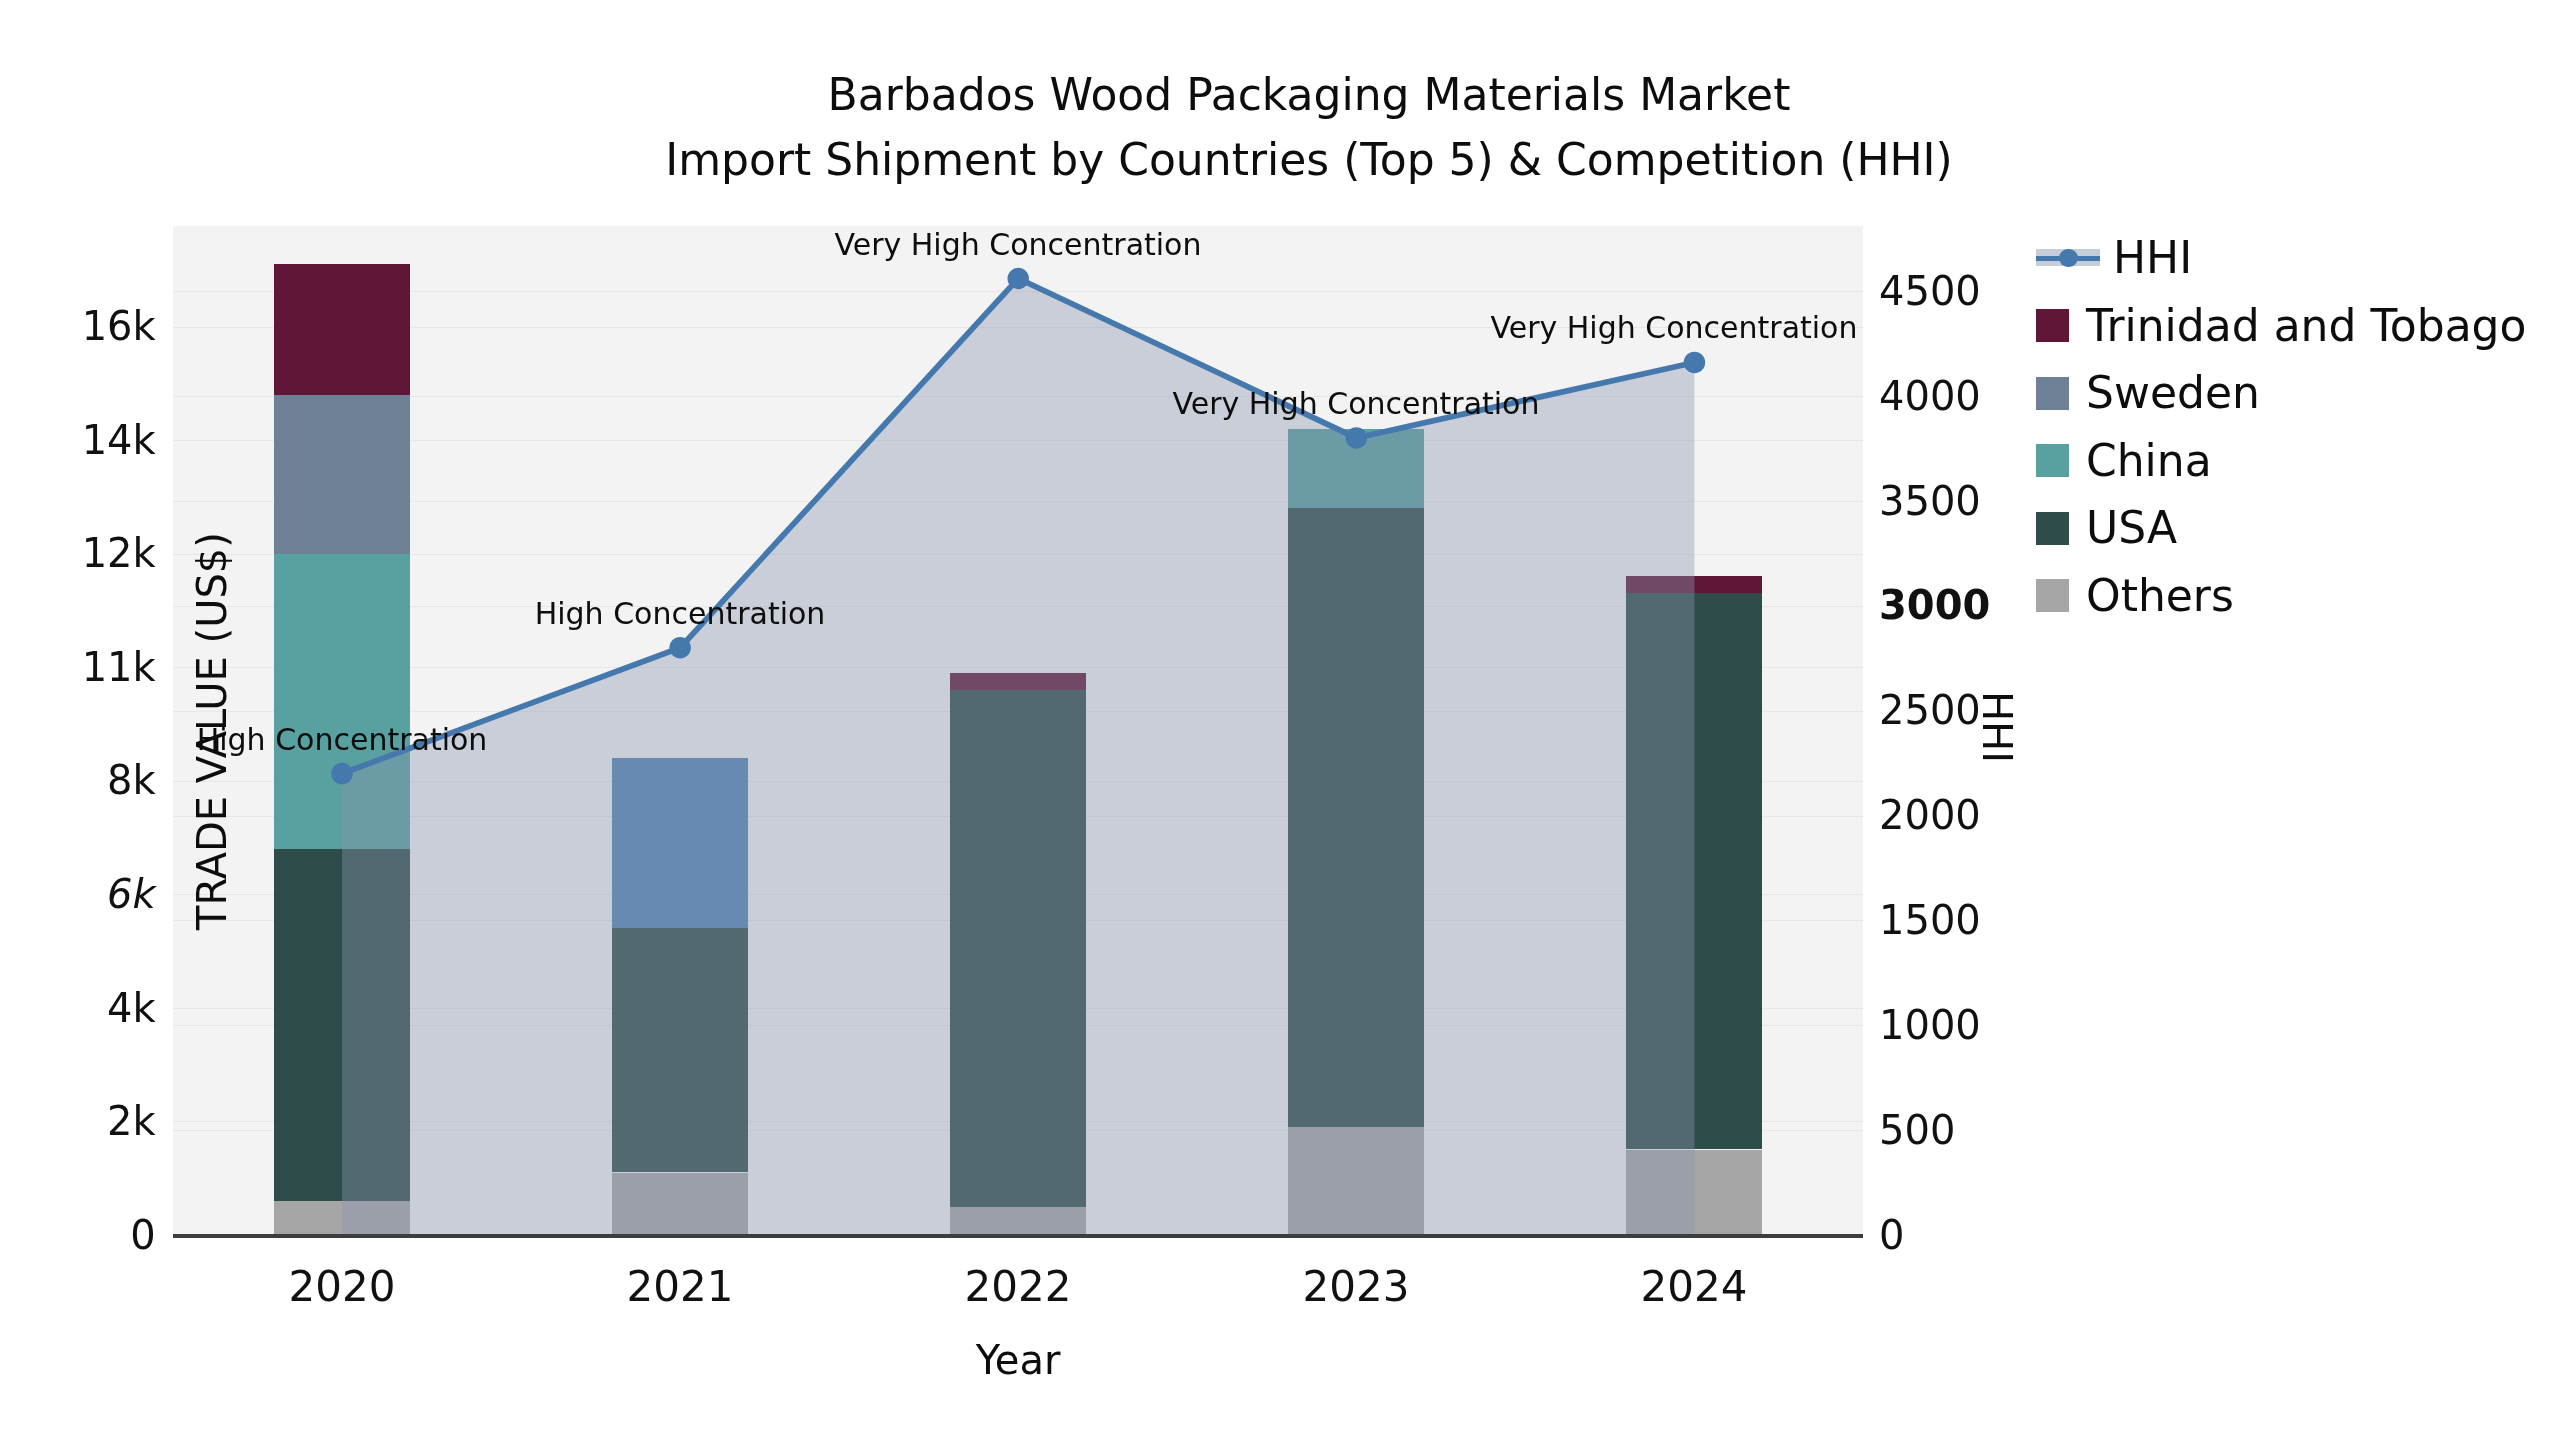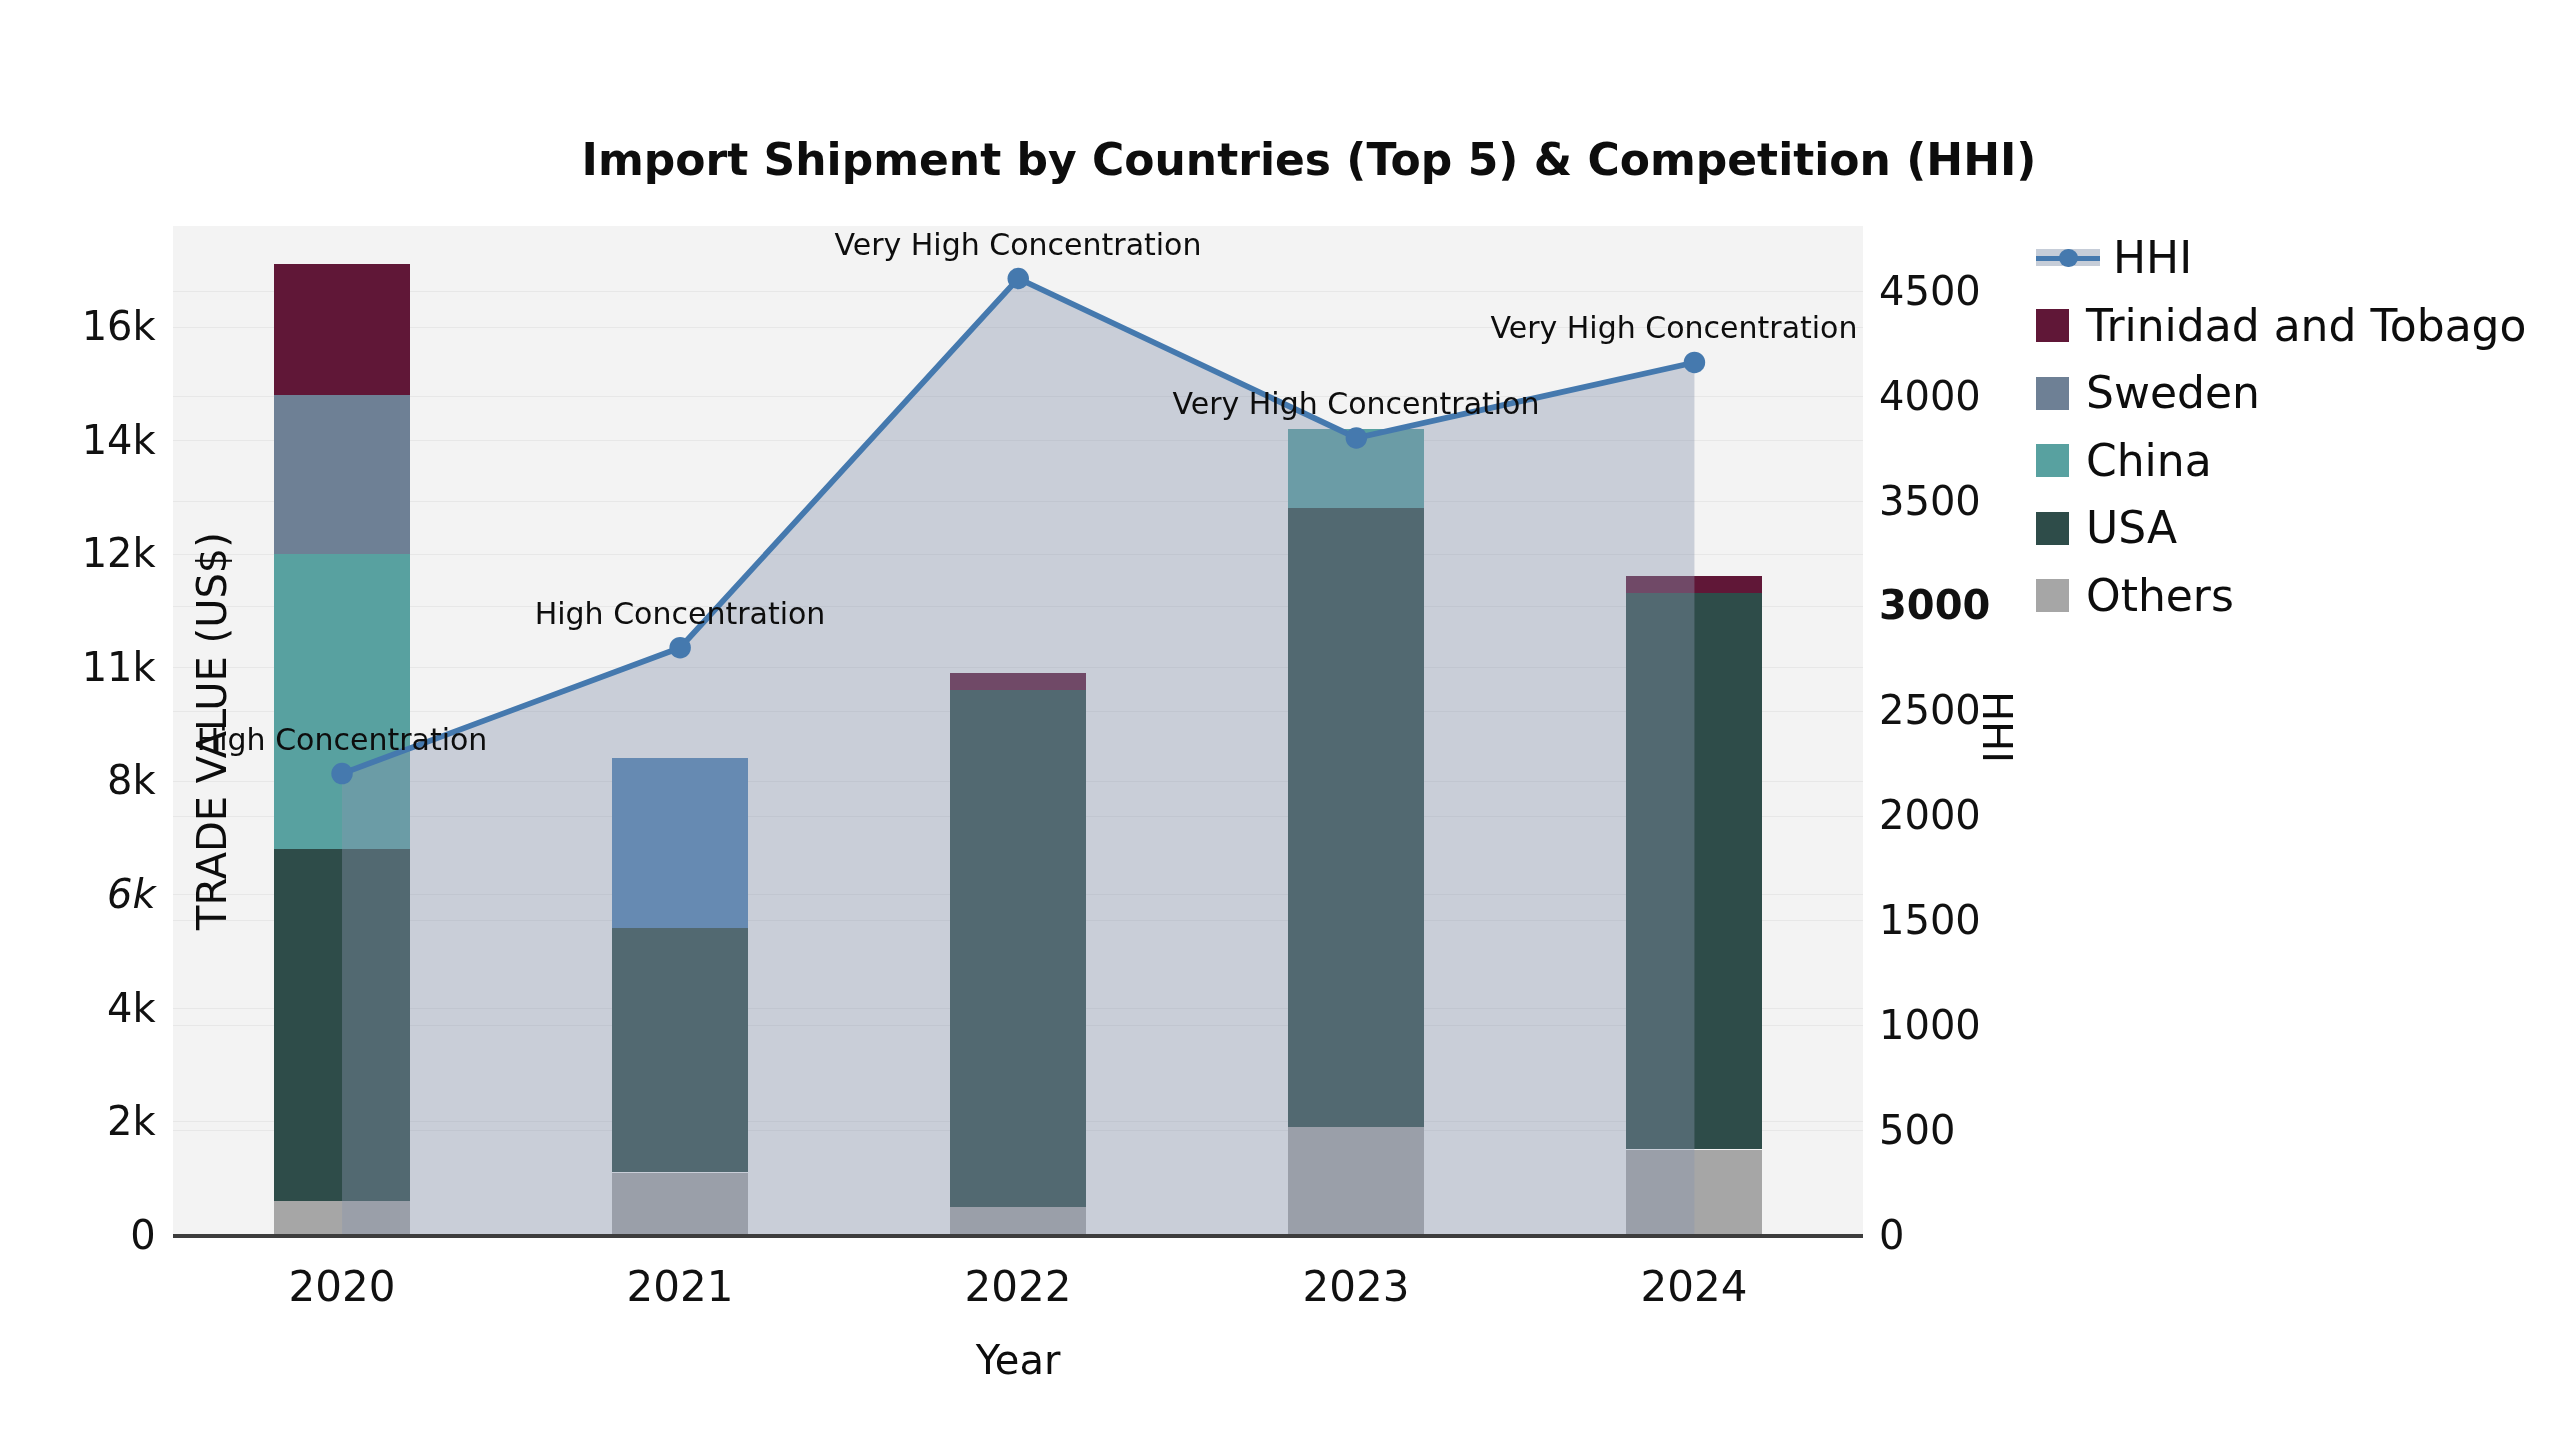--- a/index.html
+++ b/index.html
@@ -111,21 +111,22 @@
       <div class="tick right" style="left: 1879px; top: 372px;">4000</div>
       <div class="tick right" style="left: 1879px; top: 267px;">4500</div>
     </div>
   <div id="xticks">
       <div class="year-label" style="left: 199px; top: 1262px;">2020</div>
       <div class="year-label" style="left: 537px; top: 1262px;">2021</div>
       <div class="year-label" style="left: 875px; top: 1262px;">2022</div>
       <div class="year-label" style="left: 1213px; top: 1262px;">2023</div>
       <div class="year-label" style="left: 1551px; top: 1262px;">2024</div>
     </div>
-  <div id="title-line2" style="left: 1309px; top: 133px; font-weight: bold;">Import Shipment by Countries (Top 5) &amp; Competition (HHI)</div>
+  <div id="title-line1" style="left: 1309px; top: 68px;">Barbados Wood Packaging Materials Market</div>
+  <div id="title-line2" style="left: 1309px; top: 133px;">Import Shipment by Countries (Top 5) &amp; Competition (HHI)</div>
   <div id="x-axis-label" style="left: 1018px; top: 1337px;">Year</div>
   <div id="y-left-label" class="axis-title-v" style="left: 13px; top: 731px; transform: translateY(-50%) rotate(-90deg); transform-origin: center center;">TRADE VALUE (US$)</div>
   <div id="y-right-label" class="axis-title-v" style="left: 1961px; top: 727px; transform: translateY(-50%) rotate(90deg); transform-origin: center center;">HHI</div>
   <div id="legend" style="left: 2036px; top: 236px;">
       <div class="legend-item">
         <div class="legend-line-symbol">
           <div class="band"></div>
           <div class="line"></div>
           <div class="dot"></div>
         </div>

